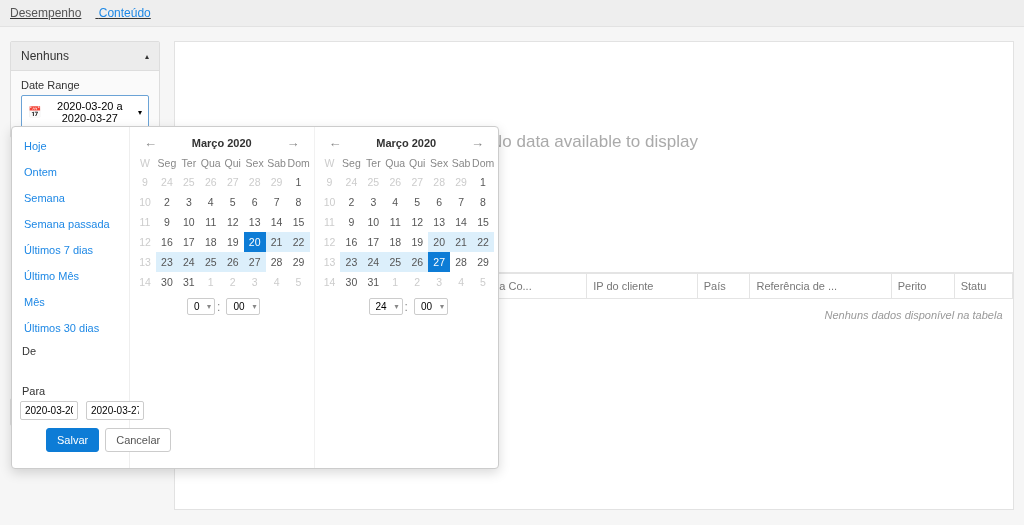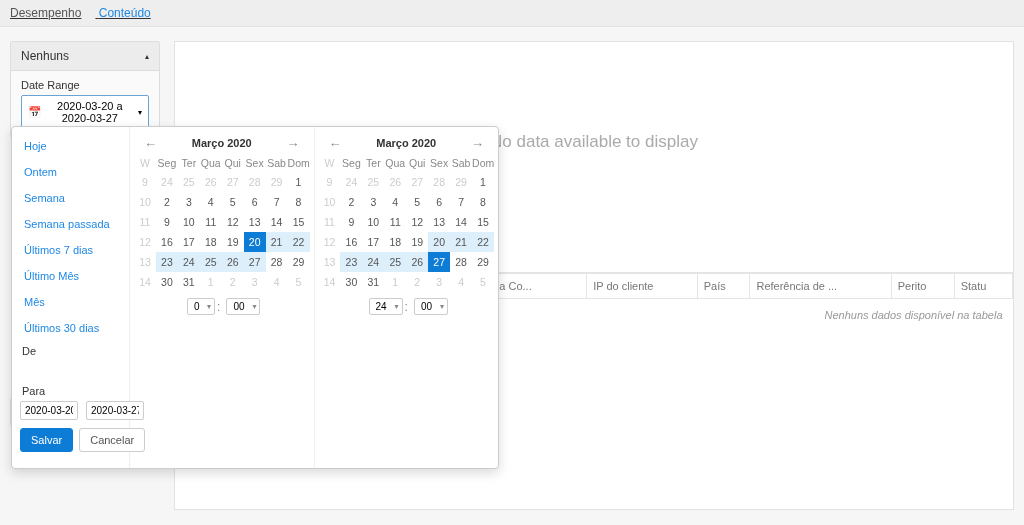--- a/index.html
+++ b/index.html
@@ -33,21 +33,21 @@
   table.grid td.empty { text-align: right; font-style: italic; color: #999; padding: 10px; }
 
   
   .pop { position: absolute; left: 11px; top: 126px; width: 488px; background: #fff; border: 1px solid #ccc; border-radius: 4px; box-shadow: 0 4px 12px rgba(0,0,0,.15); z-index: 20; display: flex; }
   .presets { width: 118px; border-right: 1px solid #eee; padding: 6px 0; }
   .presets .item { padding: 7px 12px; color: #1e88e5; font-size: 11px; cursor: pointer; }
   .presets .item.sel { background: #0d7cd6; color: #fff; }
   .presets .labels { display: flex; gap: 28px; padding: 4px 10px 2px; font-size: 11px; color: #333; flex-direction: column; }
   .presets .inputs { display: flex; gap: 8px; padding: 2px 8px 8px; }
   .presets .inputs input { width: 58px; font-size: 10px; padding: 3px 4px; border: 1px solid #ccc; border-radius: 2px; }
-  .presets .actions { display:flex; gap:6px; padding:0 8px 10px; }
+  .presets .actions { display:flex; gap:6px; padding:0 8px 10px;margin-left:26px; }
   .btn { font-size: 11px; padding: 5px 10px; border-radius: 3px; cursor: pointer; border: 1px solid #ccc; background: #fff; color: #555; }
   .btn-primary { background: #0d7cd6; border-color: #0d7cd6; color: #fff; }
 
   .calendars { flex: 1; display: flex; }
   .calblock { flex: 1; padding: 6px 4px 10px; }
   .calblock + .calblock { border-left: 1px solid #f1f1f1; }
   .calhead { display: flex; align-items: center; justify-content: space-between; padding: 2px 6px 4px; }
   .calhead .nav { color: #888; cursor: pointer; font-size: 13px; padding: 0 4px; }
   .calhead .title { font-weight: bold; font-size: 11px; }
   table.cal { width: 100%; border-collapse: collapse; font-size: 10.5px; text-align: center; table-layout: fixed; }

